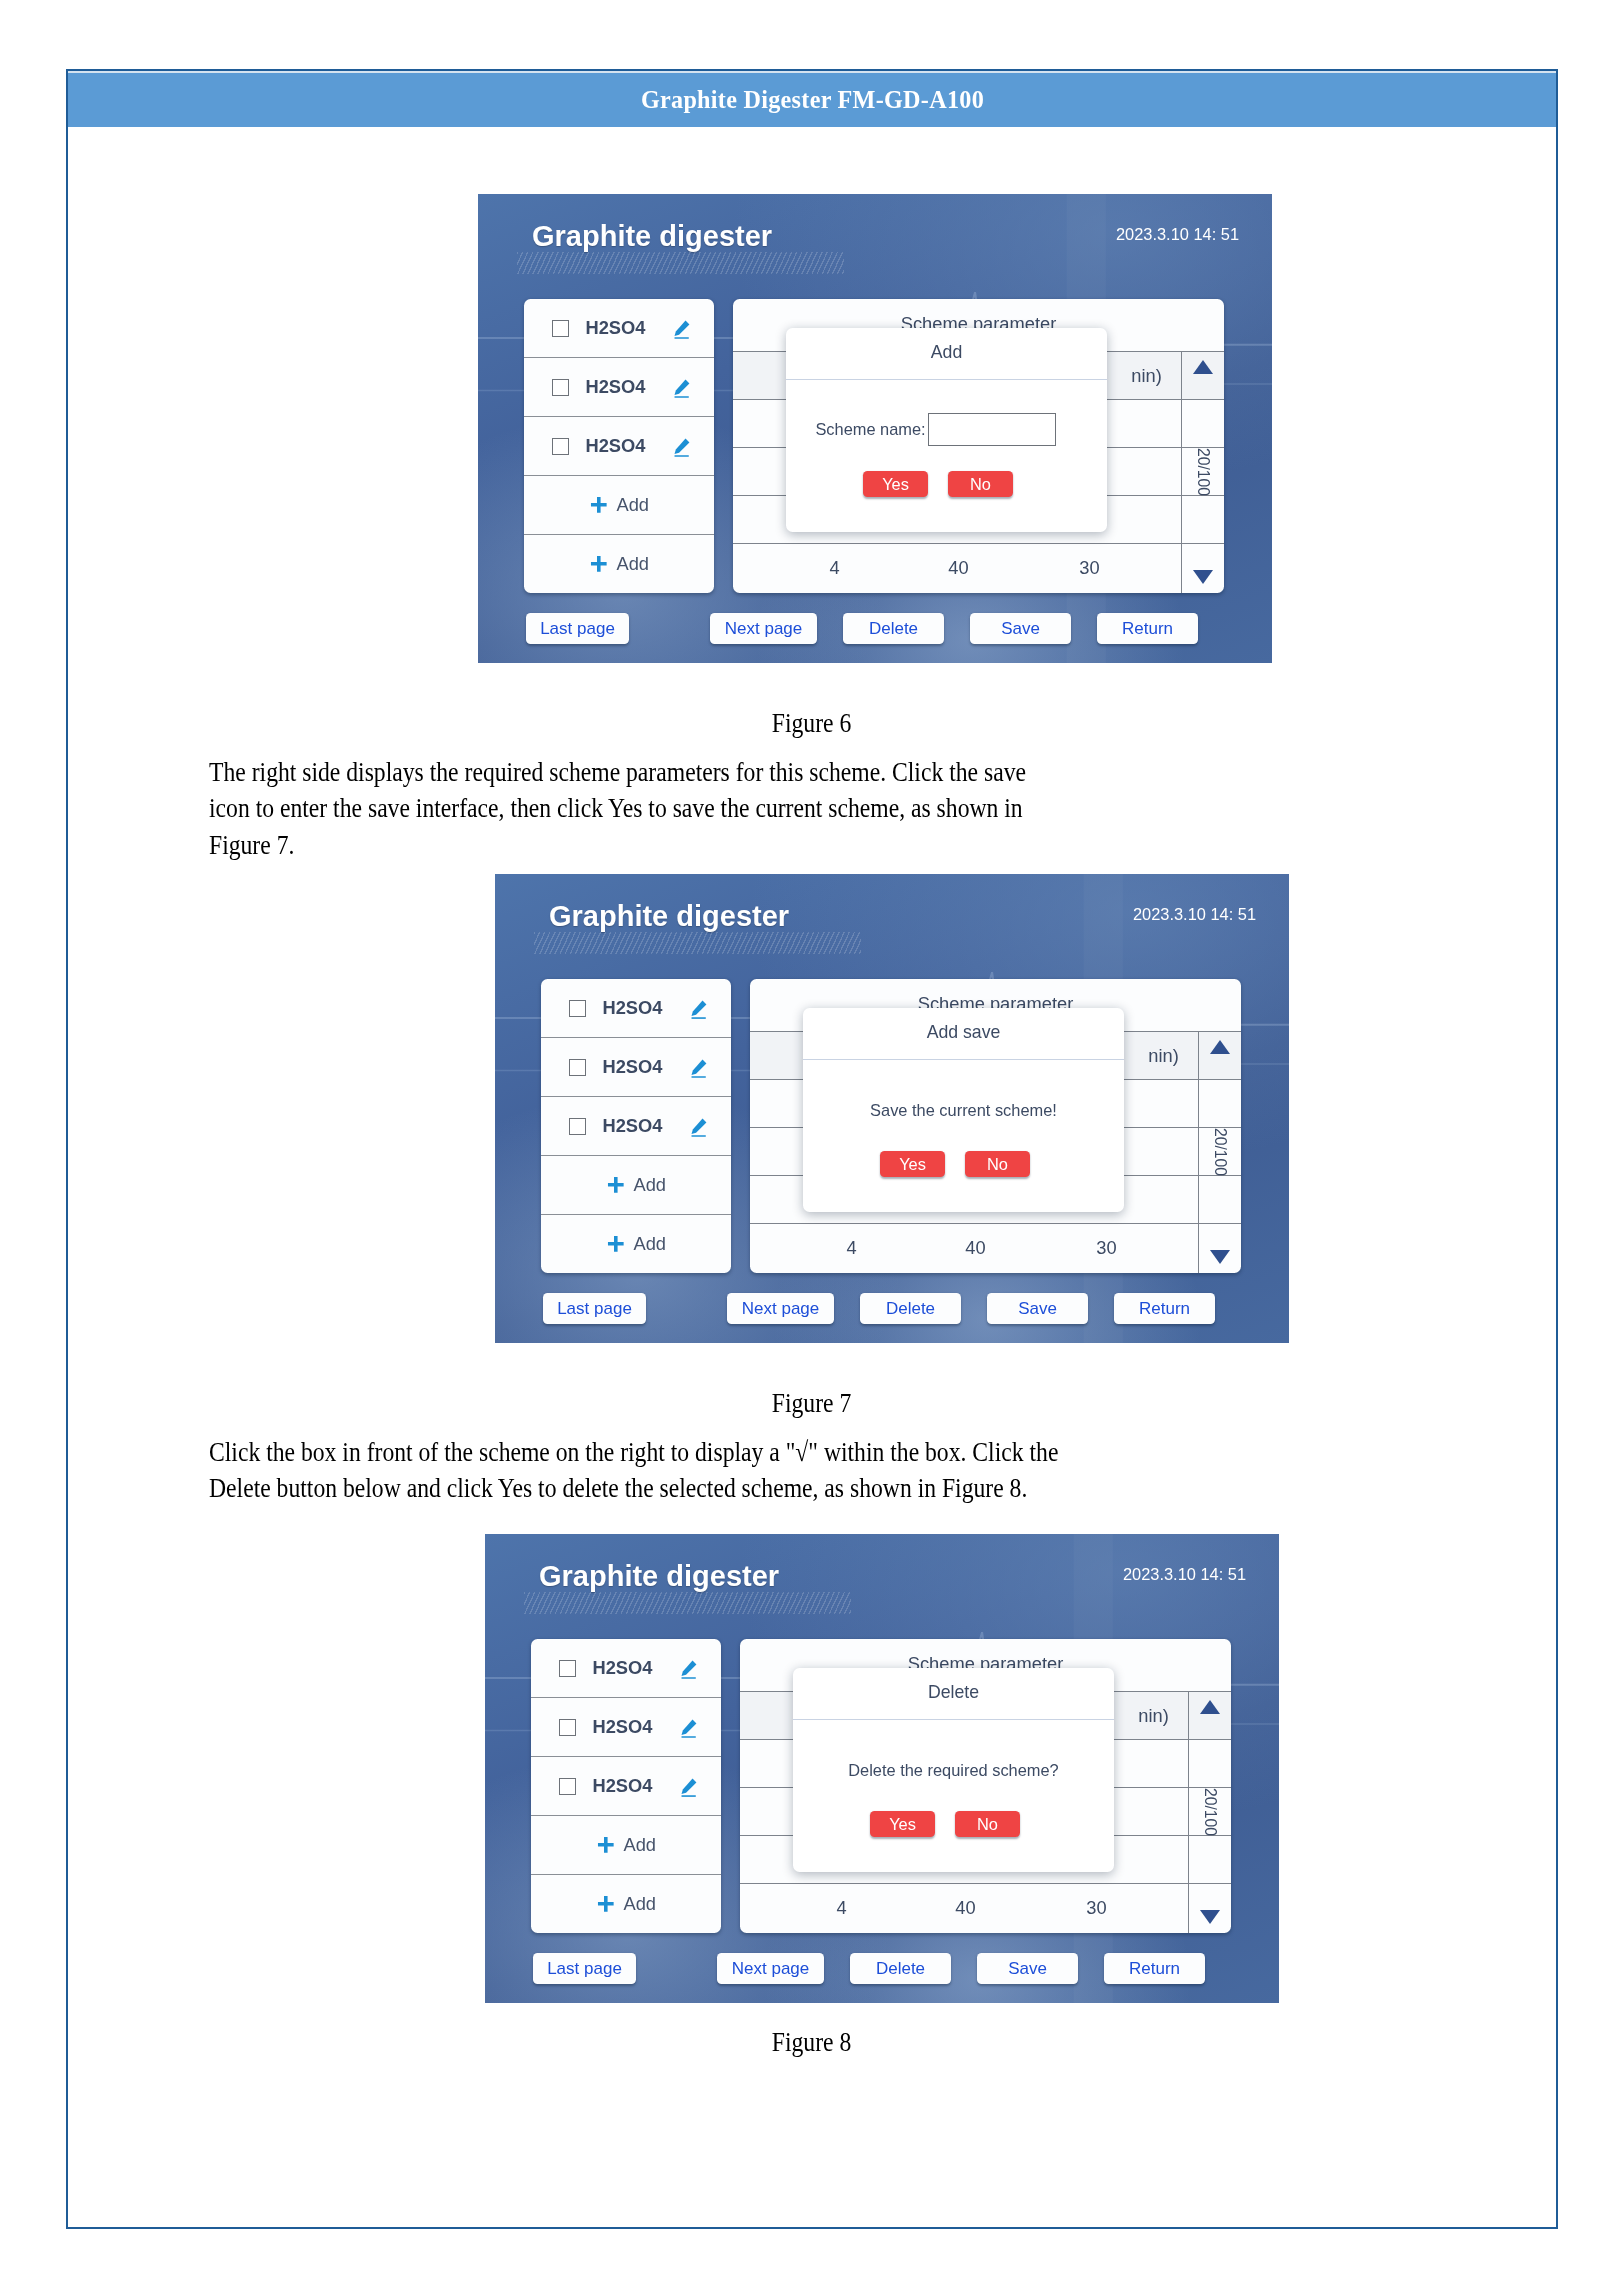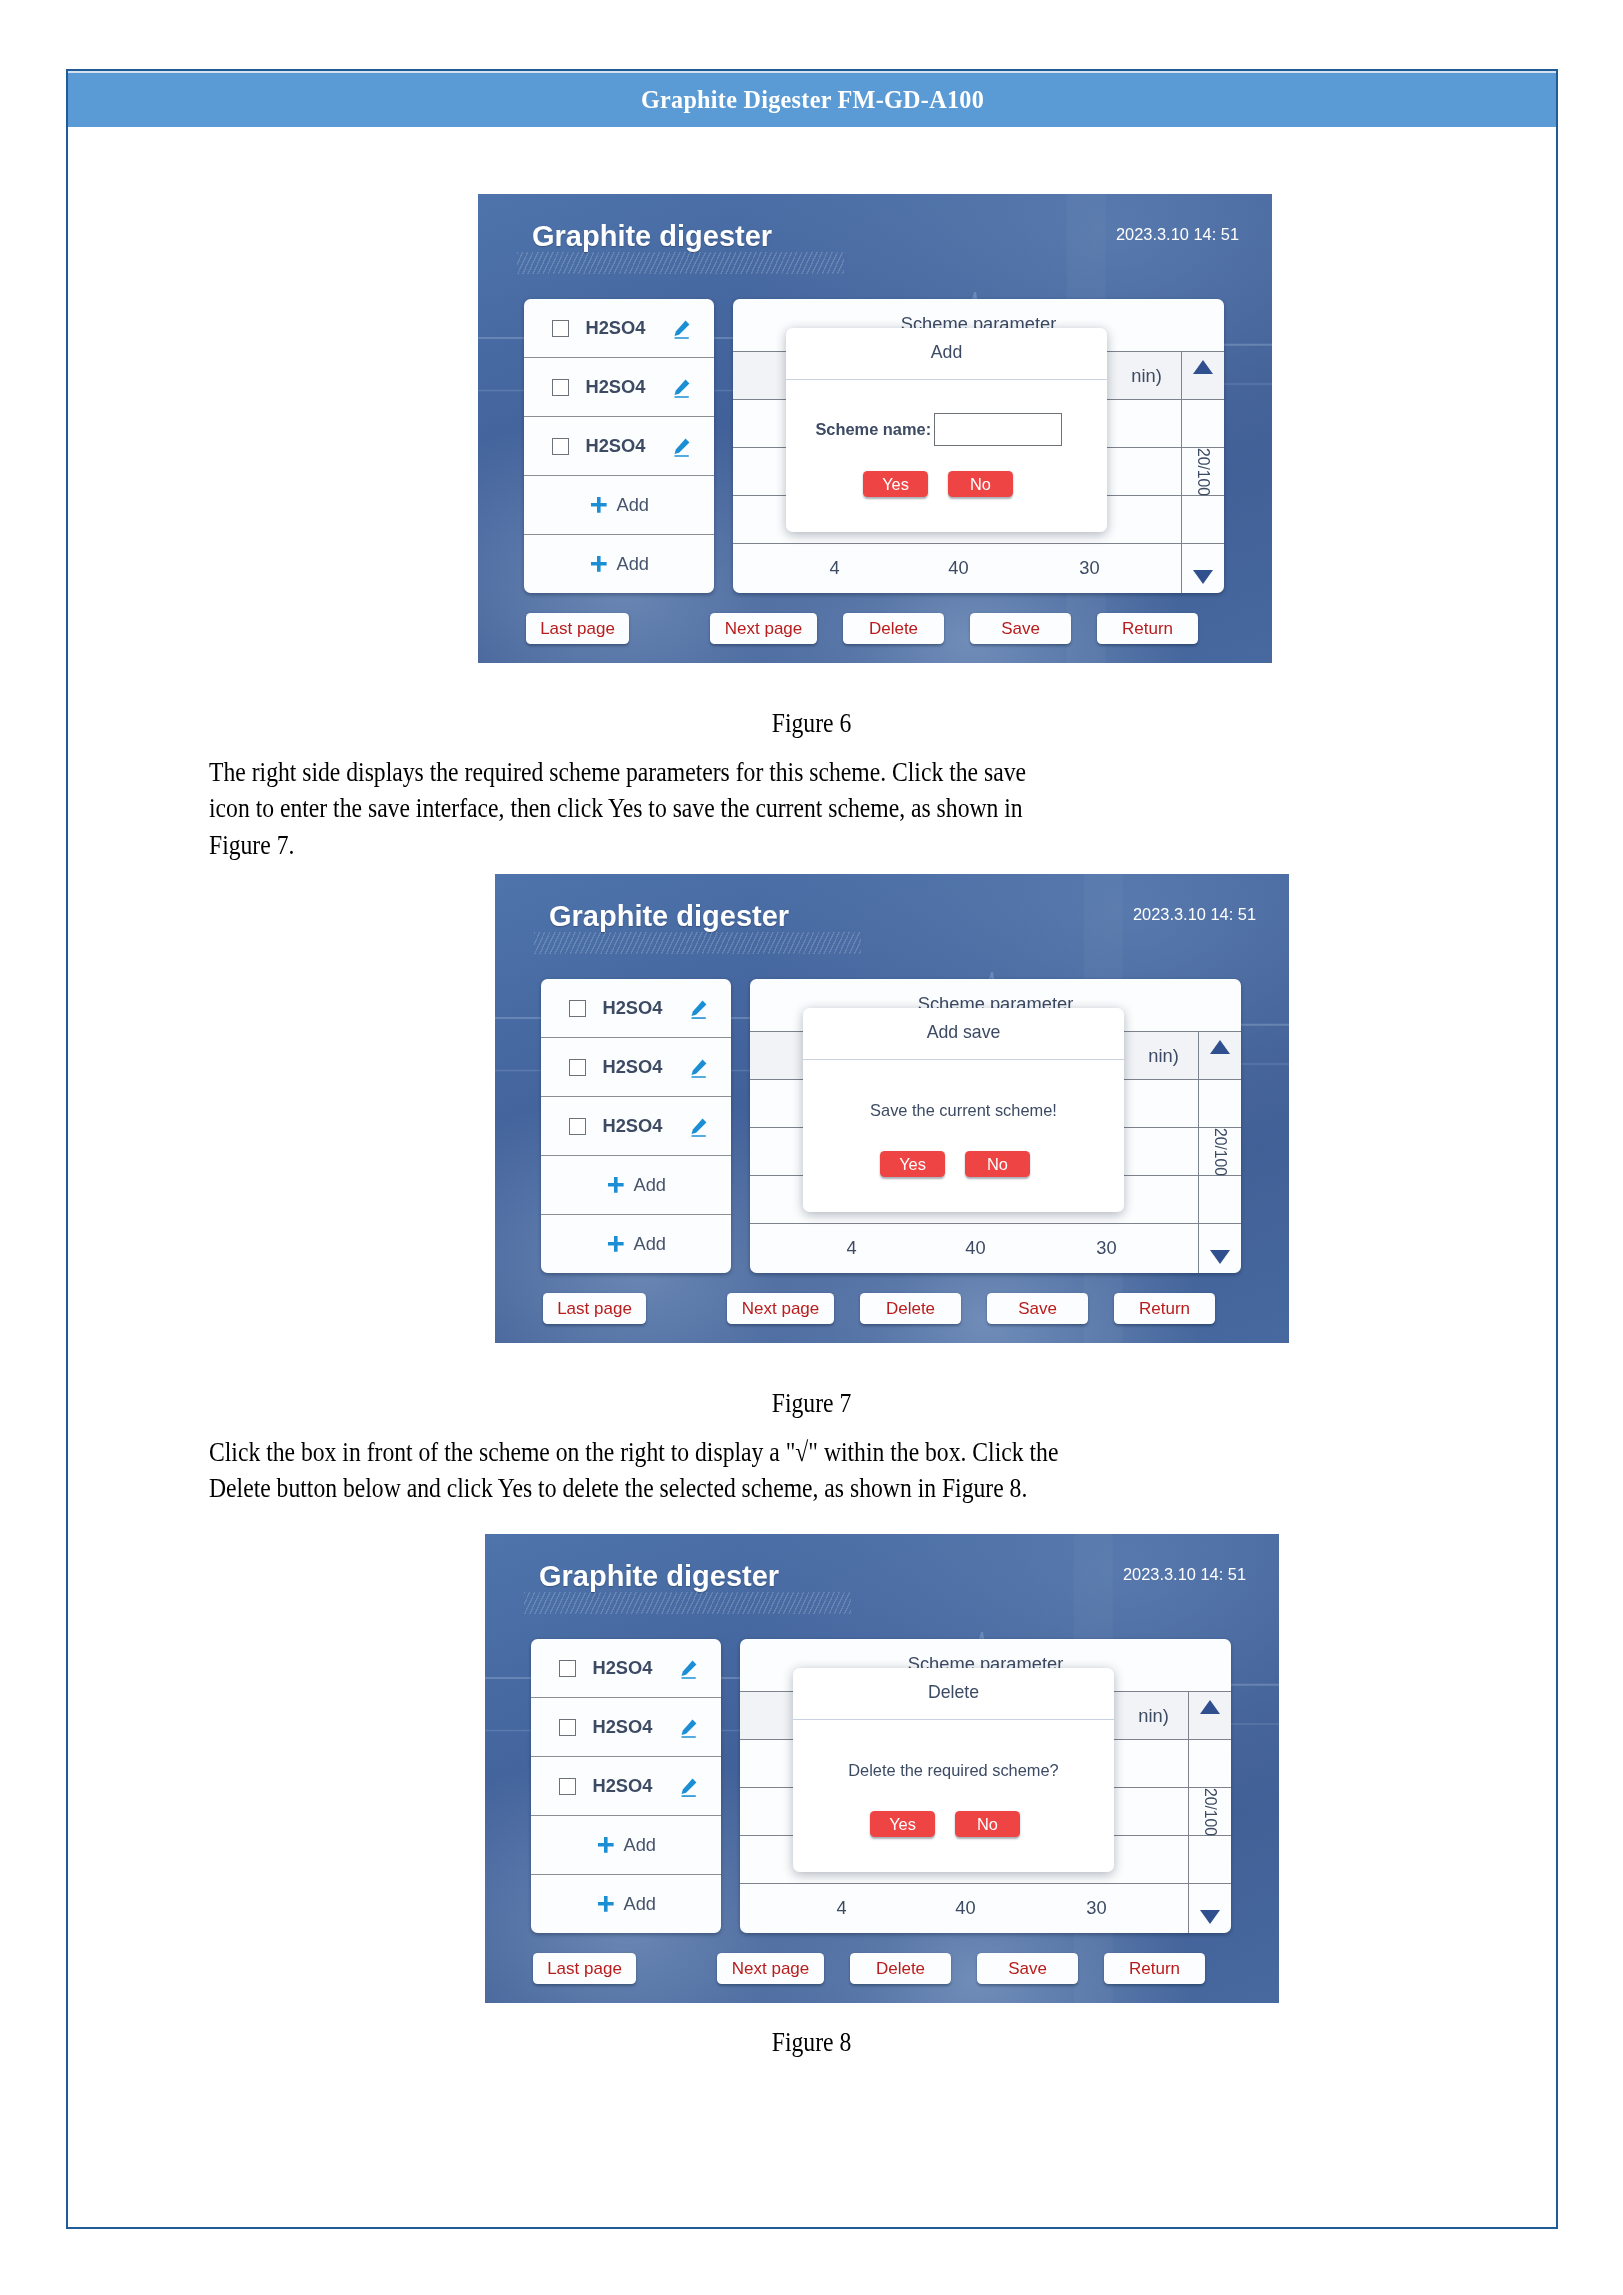--- a/index.html
+++ b/index.html
@@ -229,21 +229,21 @@
     font-family:"Liberation Sans", sans-serif;
     box-shadow:0 1.3px 2px rgba(10,25,50,.35);
   }
 
   
   .tb-btn{
     position:absolute;
     background:#FCFDFE;
     border-radius:4.6px;
     display:flex;align-items:center;justify-content:center;
-    color:#b91c1c;
+    color:#1d4ed8;
     font-family:"Liberation Sans", sans-serif;
     box-shadow:0 1.3px 2.6px rgba(10,25,50,.35);
   }
   .tb-page{
     position:absolute;
     color:#ffffff;
     font-family:"Liberation Sans", sans-serif;
     display:flex;align-items:center;justify-content:center;margin-top:45px;
   }
 </style>
@@ -325,21 +325,21 @@
       <div class="tri-up"></div>
       <div class="scroll-count" style="font-size:15.7px;">20/100</div>
       <div class="tri-dn"></div>
     </div>
   </div>
 
   <div class="modal" style="left:308px; top:134px; width:321px; height:204px;">
     <div class="modal-title" style="top:14.4px; font-size:17.7px;">Add</div>
     <div class="modal-div" style="top:51px;"></div>
     <div class="modal-fieldrow" style="left:29.4px; top:85px;">
-      <div class="modal-fieldlabel" style="font-size:16.4px;font-weight:bold;">Scheme name:</div>
+      <div class="modal-fieldlabel" style="font-size:16.4px;">Scheme name:</div>
       <div class="modal-input" style="width:128px; height:33px; margin-left:2.6px;"></div>
     </div>
     <div class="btn-primary" style="left:77px; top:143px; width:65px; height:26px; font-size:16.4px;">Yes</div>
     <div class="btn-primary" style="left:162px; top:143px; width:65px; height:26px; font-size:16.4px;">No</div>
   </div>
 
   <div class="tb-btn" style="left:48px; top:419px; width:103px; height:31px; font-size:17px;">Last page</div>
   <div class="tb-page" style="left:158px; top:419px; width:72px; height:31px; font-size:17px;">10/100</div>
   <div class="tb-btn" style="left:232px; top:419px; width:107px; height:31px; font-size:17px;">Next page</div>
   <div class="tb-btn" style="left:365px; top:419px; width:101px; height:31px; font-size:17px;">Delete</div>

